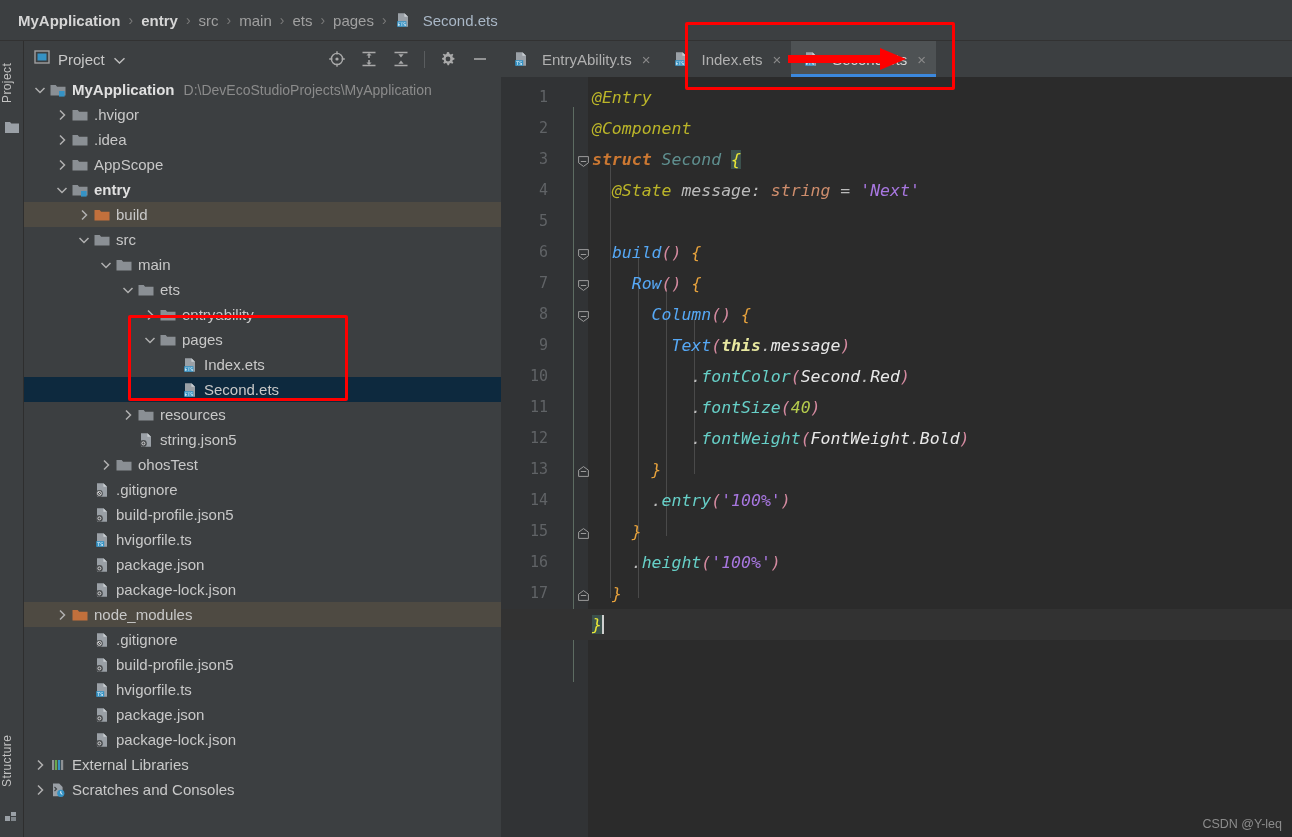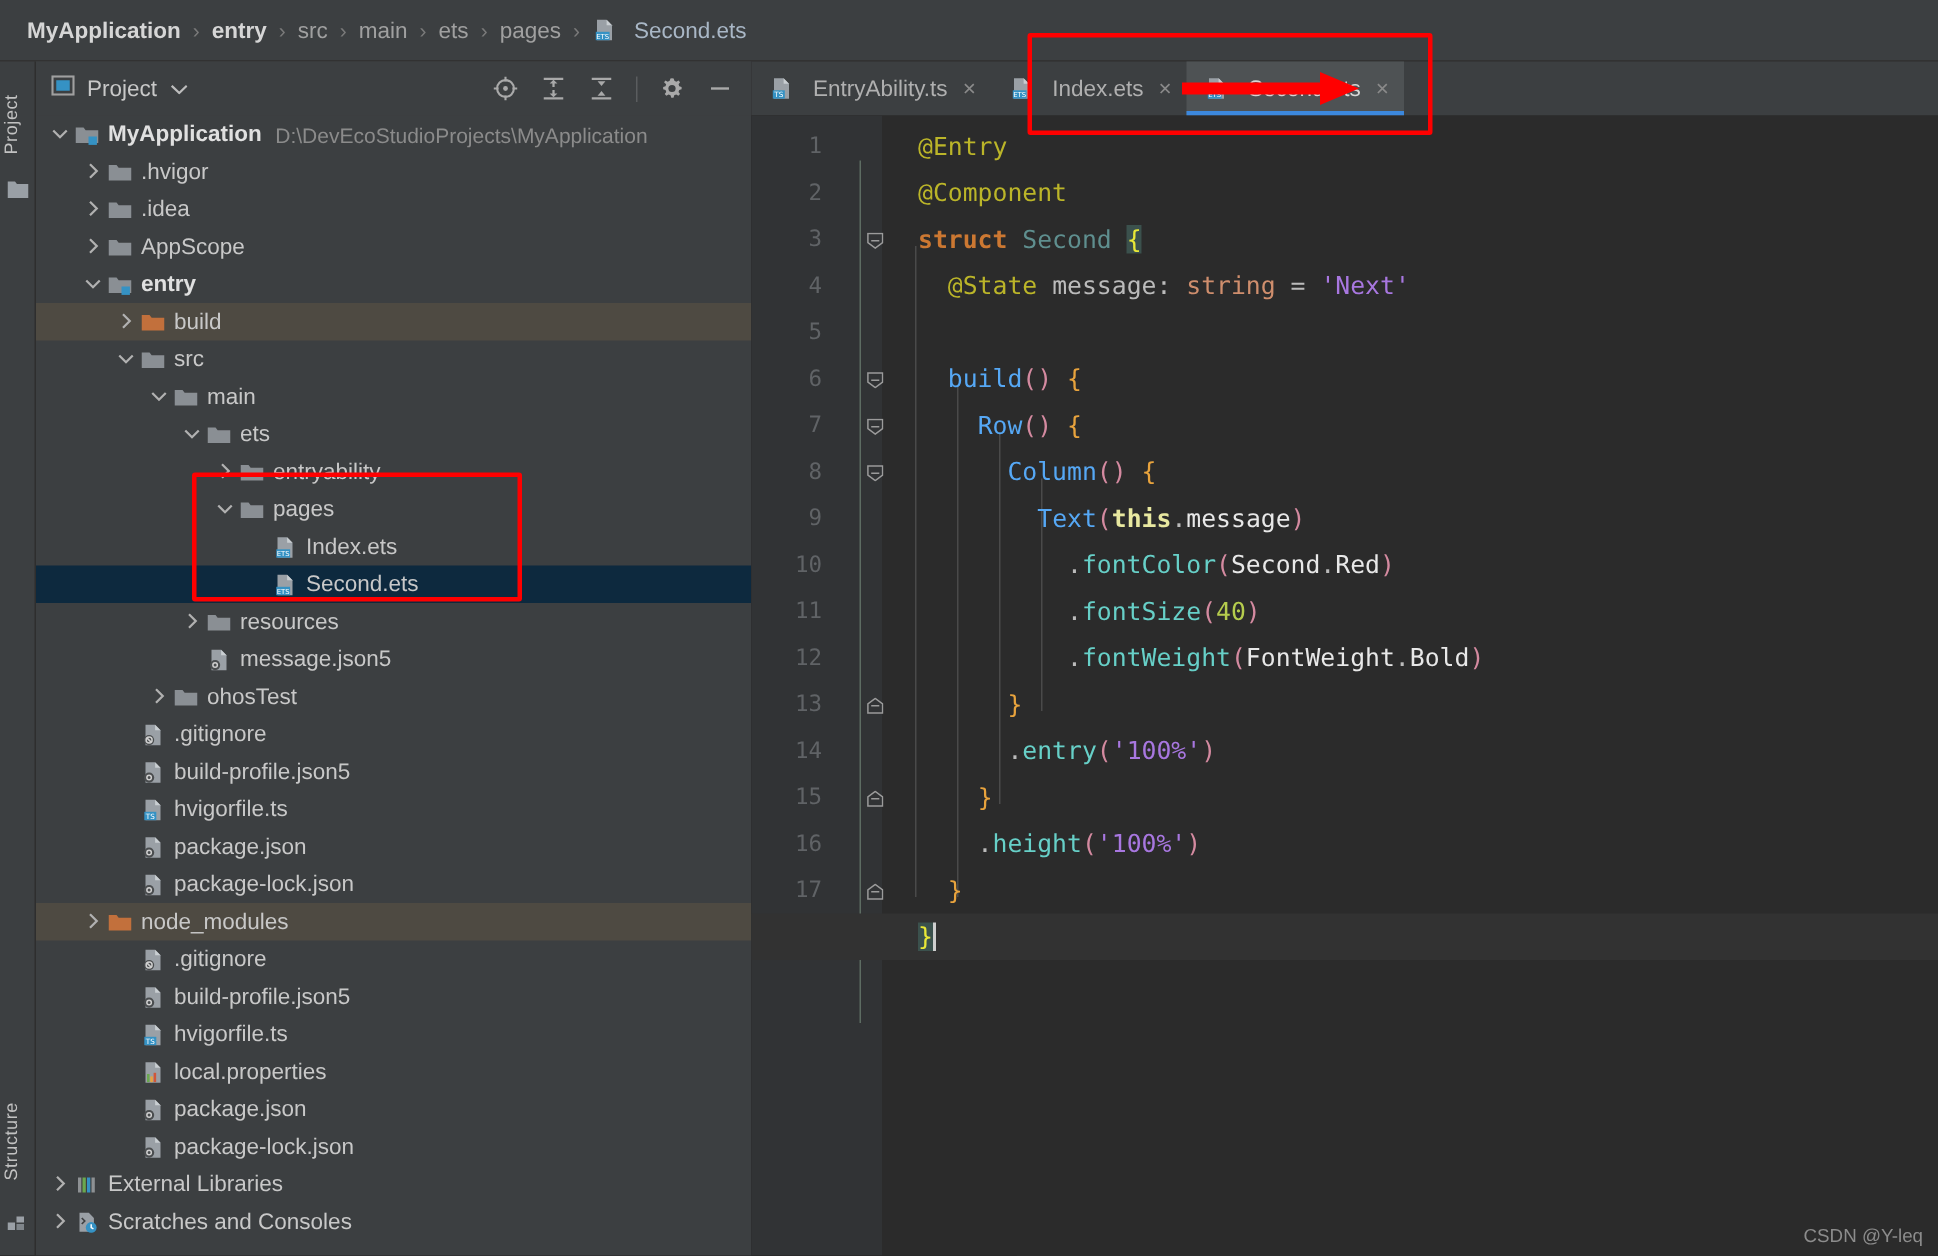--- a/index.html
+++ b/index.html
@@ -98,21 +98,21 @@
   .lnum.cur{ color:#a4a3a3; font-weight:bold; }
   .fold{
     position:absolute; left:77px; width:11px; height:11px;
   }
   #gutter-line{ position:absolute; left:72px; top:30px; width:1px; height:575px; background:#5d6c62; }
 
   #codetext{
     position:absolute; left:87px; top:0; right:0; bottom:0;
     font-family:"DejaVu Sans Mono", monospace; font-size:16.5px;
   }
-  .cline{ position:absolute; left:24px; height:31px; line-height:31px; white-space:pre; }
+  .cline{ position:absolute; left:4px; height:31px; line-height:31px; white-space:pre;font-style:italic; }
   .curline-bg{ position:absolute; left:0; right:0; height:31px; background:#323232; }
   .indent-guide{ position:absolute; width:1px; background:#4a4a4a; }
 
   
   .t-anno{ color:#bbb529; }
   .t-kw{ color:#cc7832; font-weight:bold; }
   .t-kw2{ color:#cf8e6d; }
   .t-type{ color:#5f8f8f; }
   .t-fn{ color:#56a8f5; }
   .t-str{ color:#a877e0; }
@@ -368,21 +368,21 @@
         <span class="rlabel">resources</span>
       </div>
       <div class="row" style="padding-left: 98px;">
         <span class="chev empty"></span>
         <span class="ficon"><svg width="16" height="16" viewBox="0 0 16 16">
             <path d="M3 1.2h6.4L13 4.8v10H3z" fill="#9aa0a6"></path>
             <path d="M9.4 1.2L13 4.8H9.4z" fill="#c9ced2"></path>
             <circle cx="5.4" cy="11.4" r="3.4" fill="#4a4d4f"></circle>
             <circle cx="5.4" cy="11.4" r="1.5" fill="none" stroke="#cfcfcf" stroke-width="1"></circle>
           </svg></span>
-        <span class="rlabel">message.json5</span>
+        <span class="rlabel">string.json5</span>
       </div>
       <div class="row" style="padding-left: 76px;">
         <span class="chev"><svg width="13" height="13" viewBox="0 0 13 13">
             <path d="M4 1.5L8.5 6 4 10.5" fill="none" stroke="#b0b0b0" stroke-width="1.5"></path>
           </svg></span>
         <span class="ficon"><svg width="16" height="16" viewBox="0 0 16 16">
             <path d="M0.5 3h5.2l1.4 1.8H15.5V13.4H0.5z" fill="#8a8f94"></path>
           </svg></span>
         <span class="rlabel">ohosTest</span>
       </div>
@@ -469,31 +469,20 @@
       </div>
       <div class="row" style="padding-left: 54px;">
         <span class="chev empty"></span>
         <span class="ficon"><svg width="16" height="16" viewBox="0 0 16 16">
             <path d="M3 1.2h6.4L13 4.8v10H3z" fill="#9aa0a6"></path>
             <path d="M9.4 1.2L13 4.8H9.4z" fill="#c9ced2"></path>
             <rect x="2.2" y="9.2" width="8" height="5.6" fill="#3592c4"></rect>
             <text x="6.2" y="13.7" font-size="4.8" fill="#ffffff" text-anchor="middle" font-family="DejaVu Sans, sans-serif">TS</text>
           </svg></span>
         <span class="rlabel">hvigorfile.ts</span>
-      </div>
-      <div class="row" style="padding-left: 54px;">
-        <span class="chev empty"></span>
-        <span class="ficon"><svg width="16" height="16" viewBox="0 0 16 16">
-            <path d="M3 1.2h6.4L13 4.8v10H3z" fill="#9aa0a6"></path>
-            <path d="M9.4 1.2L13 4.8H9.4z" fill="#c9ced2"></path>
-            <rect x="4" y="9" width="1.7" height="5.4" fill="#6aa84f"></rect>
-            <rect x="6.2" y="10.6" width="1.7" height="3.8" fill="#e8a33d"></rect>
-            <rect x="8.4" y="8.2" width="1.7" height="6.2" fill="#d0563a"></rect>
-          </svg></span>
-        <span class="rlabel">local.properties</span>
       </div>
       <div class="row" style="padding-left: 54px;">
         <span class="chev empty"></span>
         <span class="ficon"><svg width="16" height="16" viewBox="0 0 16 16">
             <path d="M3 1.2h6.4L13 4.8v10H3z" fill="#9aa0a6"></path>
             <path d="M9.4 1.2L13 4.8H9.4z" fill="#c9ced2"></path>
             <circle cx="5.4" cy="11.4" r="3.4" fill="#4a4d4f"></circle>
             <circle cx="5.4" cy="11.4" r="1.5" fill="none" stroke="#cfcfcf" stroke-width="1"></circle>
           </svg></span>
         <span class="rlabel">package.json</span>

